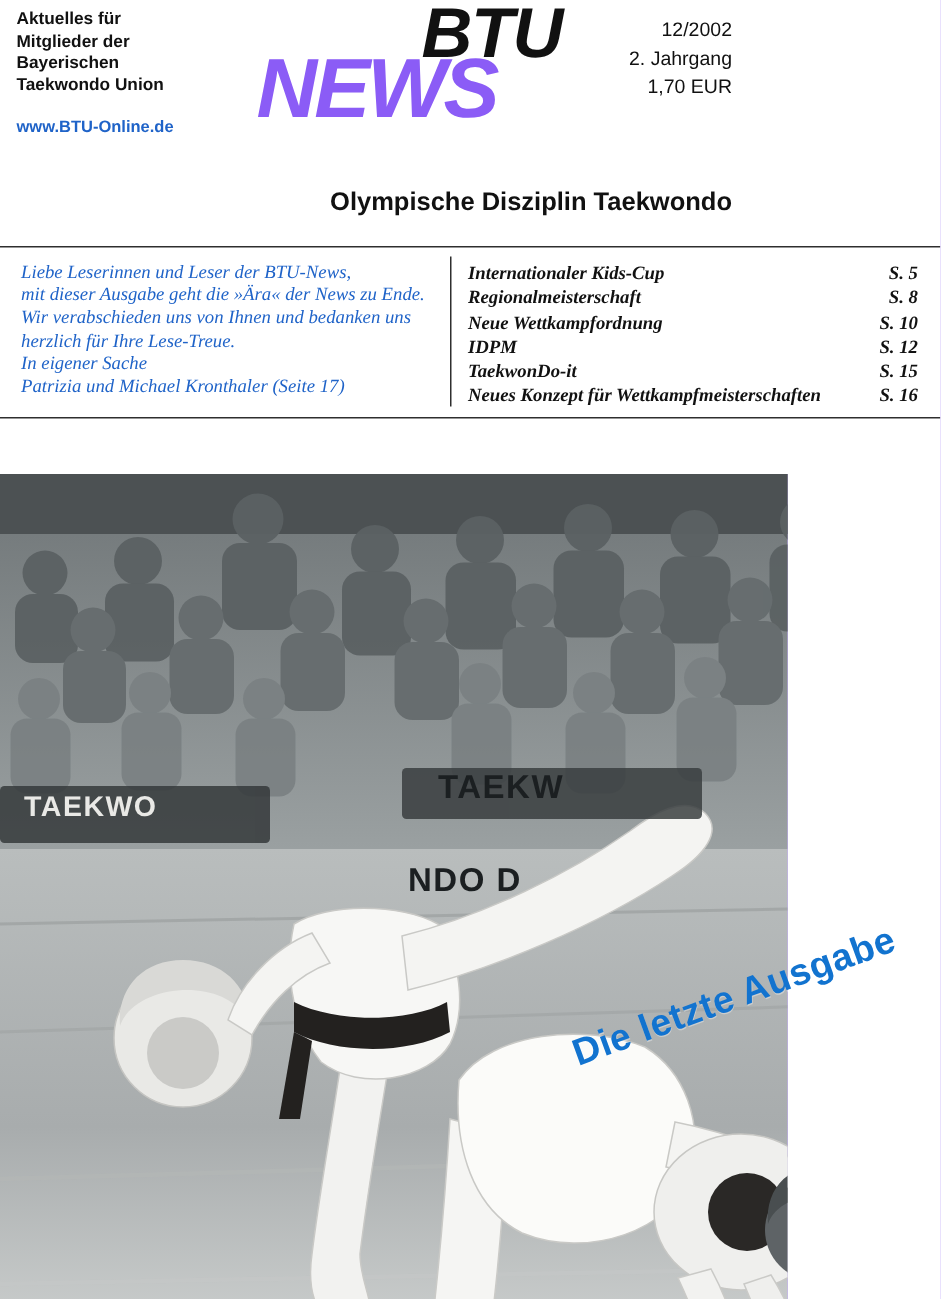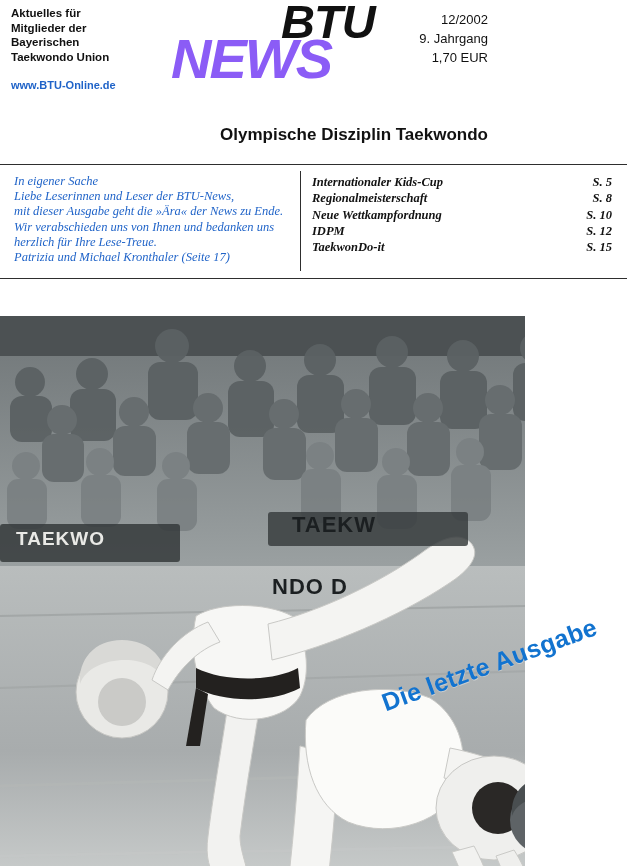--- a/index.html
+++ b/index.html
@@ -161,34 +161,34 @@
 Mitglieder der
 Bayerischen
 Taekwondo Union</div>
     <div class="org-url">www.BTU-Online.de</div>
 
     <div class="logo-btu">BTU</div>
     <div class="logo-news">NEWS</div>
 
     <div class="issue-block">
       <div>12/2002</div>
-      <div>9. Jahrgang</div>
+      <div>2. Jahrgang</div>
       <div>1,70 EUR</div>
     </div>
 
     <div class="subtitle">Olympische Disziplin Taekwondo</div>
   </div>
 
   <div class="band">
     <div class="editorial">
-      <div>In eigener Sache</div>
       <div style="white-space:pre-line">Liebe Leserinnen und Leser der BTU-News,
 mit dieser Ausgabe geht die »Ära« der News zu Ende.
 Wir verabschieden uns von Ihnen und bedanken uns
 herzlich für Ihre Lese-Treue.</div>
+      <div>In eigener Sache</div>
       <div>Patrizia und Michael Kronthaler (Seite 17)</div>
     </div>
 
     <div class="divider-v"></div>
 
     <div class="toc">
       <div class="toc-row">
         <span>Internationaler Kids-Cup</span>
         <span class="toc-page">S.  5</span>
       </div>
@@ -200,20 +200,24 @@
         <span>Neue Wettkampfordnung</span>
         <span class="toc-page">S. 10</span>
       </div>
       <div class="toc-row">
         <span>IDPM</span>
         <span class="toc-page">S. 12</span>
       </div>
       <div class="toc-row">
         <span>TaekwonDo-it</span>
         <span class="toc-page">S. 15</span>
+      </div>
+      <div class="toc-row">
+        <span>Neues Konzept für Wettkampfmeisterschaften</span>
+        <span class="toc-page">S. 16</span>
       </div>
     </div>
   </div>
 
   <div class="photo">
     <svg class="ph-svg" width="627" height="587" viewBox="0 0 627 587">
       <defs>
         <linearGradient id="floorG" x1="0" y1="0" x2="0" y2="1">
           <stop offset="0%" stop-color="#b9bdbd"></stop>
           <stop offset="55%" stop-color="#a8acad"></stop>

